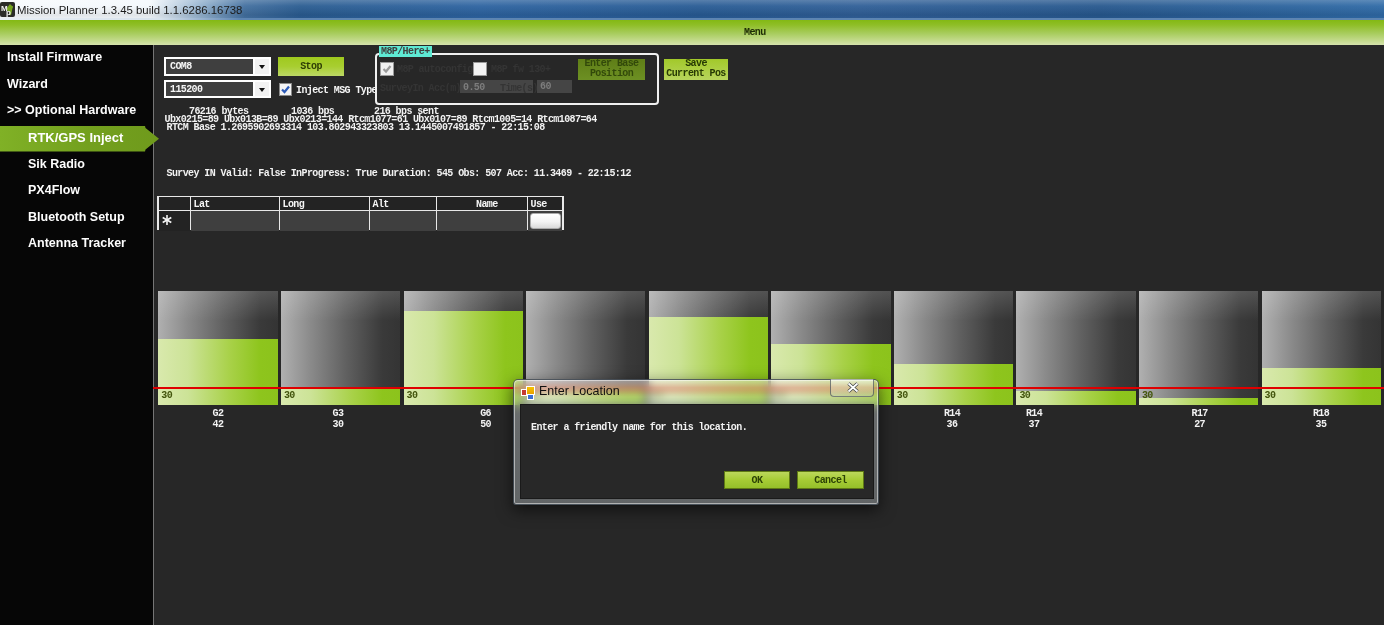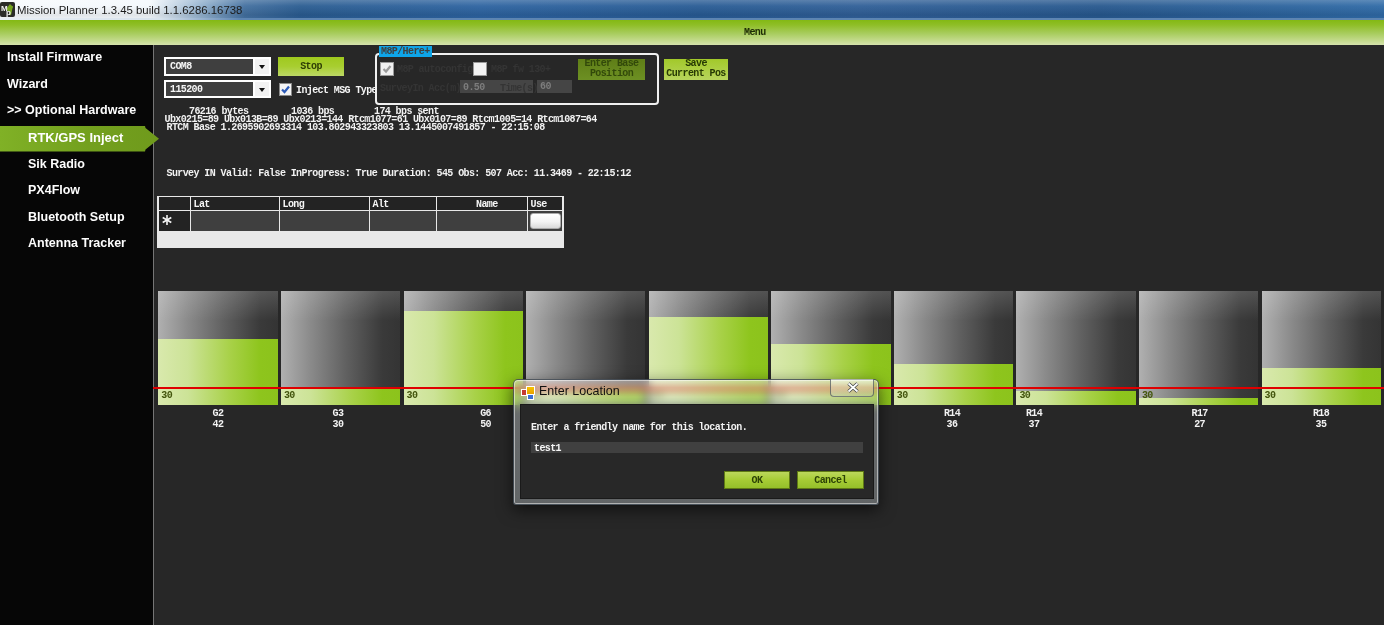--- a/index.html
+++ b/index.html
@@ -57,21 +57,21 @@
 </div>
 
 <div class="abs" style="left:279px;top:83px;width:13px;height:13px;background:#f4f4f4;border:1px solid #8a8a8a;box-sizing:border-box;">
  <svg width="11" height="11" viewBox="0 0 11 11" style="position:absolute;left:0;top:0">
       <path d="M2 5.5 L4.5 8 L9 2.5" stroke="#2d5bb8" stroke-width="2.2" fill="none"></path>
     </svg>
 </div>
 <div class="mono abs" style="left:296px;top:84.5px;color:#f5f5f5;">Inject MSG Type</div>
 
 <div class="abs" style="left:375px;top:53px;width:280px;height:48px;border:2px solid #f0f0f0;border-radius:4px;"></div>
-<div class="mono abs" style="left:379px;top:46px;color:#3f3f3f;background:#0ea5e9;padding:0 2px;">M8P/Here+</div>
+<div class="mono abs" style="left:379px;top:46px;color:#3f3f3f;background:#5eead4;padding:0 2px;">M8P/Here+</div>
 
 <div class="abs" style="left:380px;top:62px;width:14px;height:14px;background:#f0f0f0;border:1px solid #9a9a9a;box-sizing:border-box;">
  <svg width="12" height="12" viewBox="0 0 12 12" style="position:absolute;left:0;top:0">
       <path d="M2.5 6 L5 8.5 L9.5 3" stroke="#9a9a9a" stroke-width="2.2" fill="none"></path>
     </svg>
 </div>
 <div class="mono abs" style="left:397px;top:64px;color:#343434;">M8P autoconfig</div>
 <div class="abs" style="left:473px;top:62px;width:14px;height:14px;background:#f4f4f4;border:1px solid #9a9a9a;box-sizing:border-box;"></div>
 <div class="mono abs" style="left:491px;top:64px;color:#343434;">M8P fw 130+</div>
 <div class="mono abs" style="left:380px;top:82.5px;color:#343434;">SurveyIn Acc(m)</div>
@@ -85,25 +85,25 @@
 
 <div class="abs" style="left:578px;top:58.5px;width:67px;height:21px;background:linear-gradient(180deg,#5f7e17 0%,#6d9023 100%);">
   <div class="mono abs" style="left:0;top:0.5px;width:100%;text-align:center;color:#32490a;line-height:10px;">Enter Base<br>Position</div>
 </div>
 <div class="abs" style="left:664px;top:58.5px;width:64px;height:21px;background:linear-gradient(180deg,#a2c92a 0%,#b7d45c 100%);">
   <div class="mono abs" style="left:0;top:0.5px;width:100%;text-align:center;color:#273a04;line-height:10px;">Save<br>Current Pos</div>
 </div>
 
 <div class="mono abs" style="left:189px;top:106px;color:#f2f2f2;">76216 bytes</div>
 <div class="mono abs" style="left:291px;top:106px;color:#f2f2f2;">1036 bps</div>
-<div class="mono abs" style="left:374px;top:106px;color:#f2f2f2;">174 bps sent</div>
+<div class="mono abs" style="left:374px;top:106px;color:#f2f2f2;">216 bps sent</div>
 <div class="mono abs" style="left:164.5px;top:114px;color:#f2f2f2;">Ubx0215=89 Ubx013B=89 Ubx0213=144 Rtcm1077=61 Ubx0107=89 Rtcm1005=14 Rtcm1087=64</div>
 <div class="mono abs" style="left:166.5px;top:122px;color:#f2f2f2;">RTCM Base 1.2695902693314 103.802943323803 13.1445007491857 - 22:15:08</div>
 <div class="mono abs" style="left:166.5px;top:168px;color:#f2f2f2;">Survey IN Valid: False InProgress: True Duration: 545 Obs: 507 Acc: 11.3469 - 22:15:12</div>
-<div class="abs" style="left:157px;top:195.5px;width:407px;height:52px;background:#e8e8e8;">
+<div class="abs" style="left:157px;top:195.5px;width:407px;height:34px;background:#e8e8e8;">
     <div class="abs" style="left:2px;top:1.5px;width:30.8px;height:13px;background:#232323;"></div>
     <div class="abs" style="left:34px;top:1.5px;width:87.8px;height:13px;background:#232323;">
       <div class="mono abs" style="left:2.5px;top:1.5px;color:#f5f5f5;">Lat</div>
     </div>
     <div class="abs" style="left:123px;top:1.5px;width:88.8px;height:13px;background:#232323;">
       <div class="mono abs" style="left:2.5px;top:1.5px;color:#f5f5f5;">Long</div>
     </div>
     <div class="abs" style="left:213px;top:1.5px;width:65.8px;height:13px;background:#232323;">
       <div class="mono abs" style="left:2.5px;top:1.5px;color:#f5f5f5;">Alt</div>
     </div>
@@ -200,22 +200,19 @@
 
   <div class="abs" style="left:315.5px;top:-1px;width:44px;height:18px;border:1px solid rgba(60,70,80,0.65);border-top:none;border-radius:0 0 4px 4px;background:linear-gradient(180deg,rgba(255,255,255,0.55),rgba(255,255,255,0.28) 45%,rgba(205,215,210,0.3));box-sizing:border-box;">
     <svg width="44" height="17" viewBox="0 0 44 17" style="position:absolute;left:0;top:0">
         <path d="M17.5 4.5 L26.5 12.5 M26.5 4.5 L17.5 12.5" stroke="#3a3f44" stroke-width="3.2" fill="none"></path>
         <path d="M17.5 4.5 L26.5 12.5 M26.5 4.5 L17.5 12.5" stroke="#ffffff" stroke-width="1.8" fill="none"></path>
       </svg>
   </div>
 
   <div class="abs" style="left:6px;top:24px;width:354px;height:95px;background:#282828;border:1px solid #1a1a1a;box-sizing:border-box;">
     <div class="mono abs" style="left:10px;top:17.5px;color:#f2f2f2;">Enter a friendly name for this location.</div>
-    <div class="abs" style="left:10px;top:37.5px;width:332px;height:11px;background:#404040;">
-      <div class="mono abs" style="left:3px;top:0.5px;color:#f5f5f5;">test1</div>
-    </div>
     <div class="abs" style="left:203px;top:66px;width:66px;height:18px;background:linear-gradient(180deg,#bcd75c 0%,#a6cc35 50%,#95c02a 100%);border:1px solid #5f7a14;box-sizing:border-box;">
       <div class="mono abs" style="left:0;top:3px;width:100%;text-align:center;color:#2c4206;">OK</div>
     </div>
     <div class="abs" style="left:276px;top:66px;width:67px;height:18px;background:linear-gradient(180deg,#bcd75c 0%,#a6cc35 50%,#95c02a 100%);border:1px solid #5f7a14;box-sizing:border-box;">
       <div class="mono abs" style="left:0;top:3px;width:100%;text-align:center;color:#2c4206;">Cancel</div>
     </div>
   </div>
 </div>
 </body></html>

